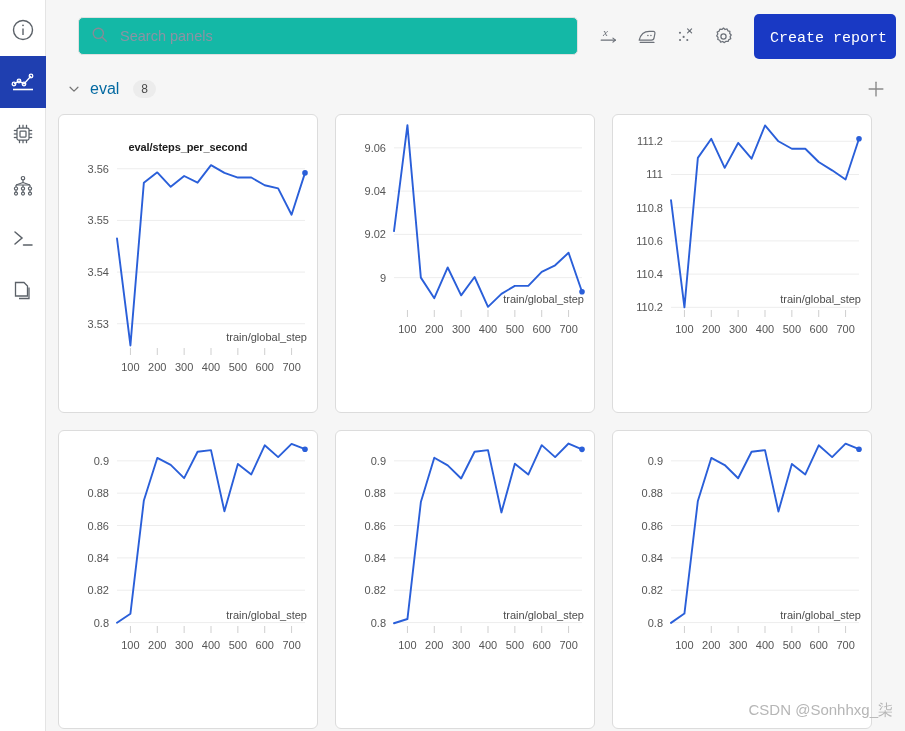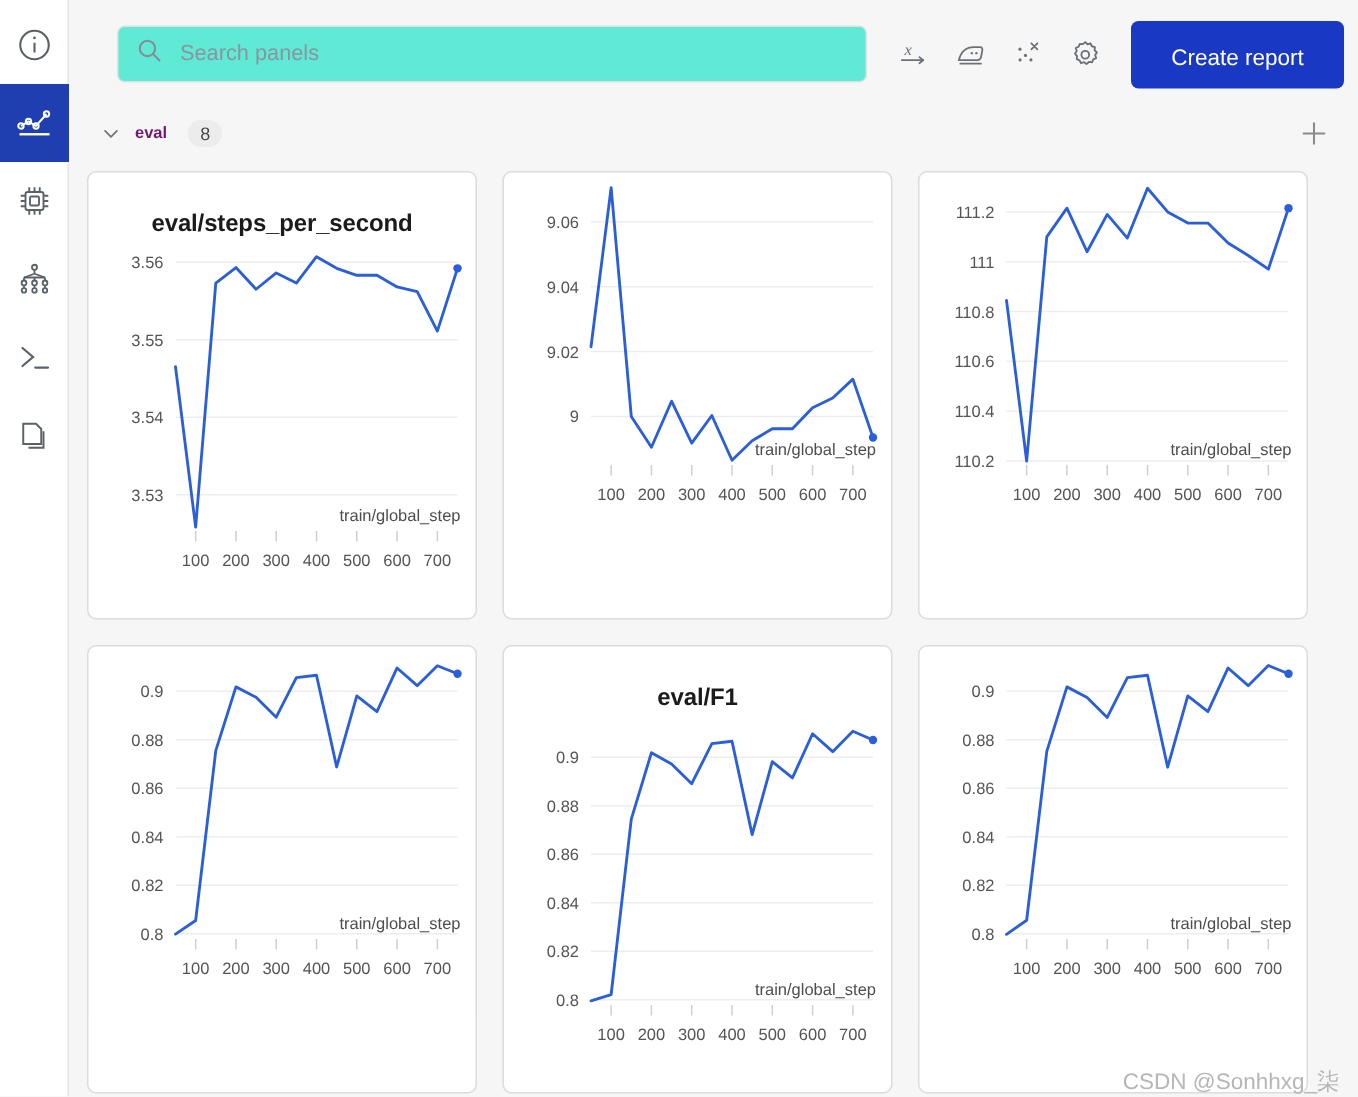--- a/index.html
+++ b/index.html
@@ -39,21 +39,21 @@
 
   
   .toolbar {
     height: 72px;
     display: flex; align-items: center;
     padding: 0 10px 0 32px;
     background: #f6f6f6;
   }
   .search-box {
     width: 500px; height: 38px;
-    background: #5eead4;
+    background: #14b8a6;
     border: 1px solid #e0e0e0;
     border-radius: 5px;
     display: flex; align-items: center;
     padding: 0 12px;
     flex: 0 0 500px;
   }
   .search-box .s-icon { flex: 0 0 auto; margin-right: 10px; display:block; }
   .search-input {
     border: none; outline: none;
     font-family: "Liberation Sans", sans-serif;
@@ -71,40 +71,40 @@
     display: flex; align-items: center; justify-content: center;
     border-radius: 4px; cursor: pointer;
     background: transparent; border: none; padding: 0;
   }
   .create-report {
     margin-left: 14px;
     height: 45px; min-width: 142px;
     background: #1939c4;
     color: #ffffff;
     border: none; border-radius: 5px;
-    font-family: Liberation Sans, sans-serif;
+    font-family: Liberation Mono, monospace;
     font-size: 15px;
     cursor: pointer;
     padding: 16px 16px;
     white-space: nowrap;
   }
 
   
   .section-head {
     height: 34px;
     display: flex; align-items: center;
     padding: 0 12px 0 18px;
     position: relative;
   }
   .chev {
     width: 20px; height: 20px;
     display: flex; align-items: center; justify-content: center;
     cursor: pointer; margin-right: 6px;
   }
-  .sec-title { font-size: 11px; color: #701a75; font-weight: bold; }
+  .sec-title { font-size: 16px; color: #0369a1; }
   .sec-count {
     margin-left: 14px;
     background: #ececec;
     color: #4a4a4a;
     font-size: 12px;
     border-radius: 10px;
     padding: 2px 8px;
     min-width: 20px;
     text-align: center;
   }
@@ -127,32 +127,32 @@
   .panel {
     width: 260px; height: 299px;
     background: #ffffff;
     border: 1px solid #dcdcdc;
     border-radius: 6px;
     position: relative;
     overflow: hidden;
   }
   .panel-title {
     text-align: center;
-    font-size: 16px;
+    font-size: 11px;
     font-weight: bold;
     color: #1b1b1b;
     padding-top: 26px;
     letter-spacing: -0.1px;
   }
   .plot { position: relative; width: 260px; height: 252px; }
   .plot svg { display: block; }
 
   .wm {
     position: absolute;
-    right: 12px; bottom: 0;
+    right: 12px; bottom: 11px;
     font-size: 15px;
     color: #b6b6b6;
     font-family: "Liberation Sans", sans-serif;
     white-space: nowrap;
     pointer-events: none;
   }
 </style>
 </head>
 <body>
 
@@ -433,21 +433,20 @@
               <text x="205.71428571428572" y="218" text-anchor="middle" font-family="&quot;Liberation Sans&quot;, sans-serif" font-size="11" fill="#555555">600</text>
               <line x1="232.57142857142858" y1="195" x2="232.57142857142858" y2="202" stroke="#cfcfcf" stroke-width="1"></line>
               <text x="232.57142857142858" y="218" text-anchor="middle" font-family="&quot;Liberation Sans&quot;, sans-serif" font-size="11" fill="#555555">700</text>
               <text x="248" y="188" text-anchor="end" font-family="&quot;Liberation Sans&quot;, sans-serif" font-size="11" fill="#4d4d4d">train/global_step</text>
               <polyline points="58.00,191.74 71.43,182.68 84.86,69.46 98.29,26.92 111.71,33.88 125.14,47.14 138.57,20.78 152.00,19.16 165.43,80.30 178.86,32.91 192.29,43.42 205.71,14.31 219.14,26.11 232.57,12.85 246.00,18.19" fill="none" stroke="#2a5fd9" stroke-width="1.9" stroke-linejoin="round" stroke-linecap="round"></polyline>
               <circle cx="246" cy="18.189565217391277" r="2.8" fill="#2a5fd9"></circle>
             </svg>
           </div>
         </div>
         <div class="panel">
-          <div class="panel-title">eval/F1</div>
           <div class="plot">
             <svg width="260" height="252" viewBox="0 0 260 252">
               <line x1="58" y1="191.57391304347817" x2="246" y2="191.57391304347817" stroke="#ededed" stroke-width="1"></line>
               <text x="50" y="195.57391304347817" text-anchor="end" font-family="&quot;Liberation Sans&quot;, sans-serif" font-size="11" fill="#555555">0.8</text>
               <line x1="58" y1="159.22608695652178" x2="246" y2="159.22608695652178" stroke="#ededed" stroke-width="1"></line>
               <text x="50" y="163.22608695652178" text-anchor="end" font-family="&quot;Liberation Sans&quot;, sans-serif" font-size="11" fill="#555555">0.82</text>
               <line x1="58" y1="126.87826086956524" x2="246" y2="126.87826086956524" stroke="#ededed" stroke-width="1"></line>
               <text x="50" y="130.87826086956522" text-anchor="end" font-family="&quot;Liberation Sans&quot;, sans-serif" font-size="11" fill="#555555">0.84</text>
               <line x1="58" y1="94.5304347826087" x2="246" y2="94.5304347826087" stroke="#ededed" stroke-width="1"></line>
               <text x="50" y="98.5304347826087" text-anchor="end" font-family="&quot;Liberation Sans&quot;, sans-serif" font-size="11" fill="#555555">0.86</text>

